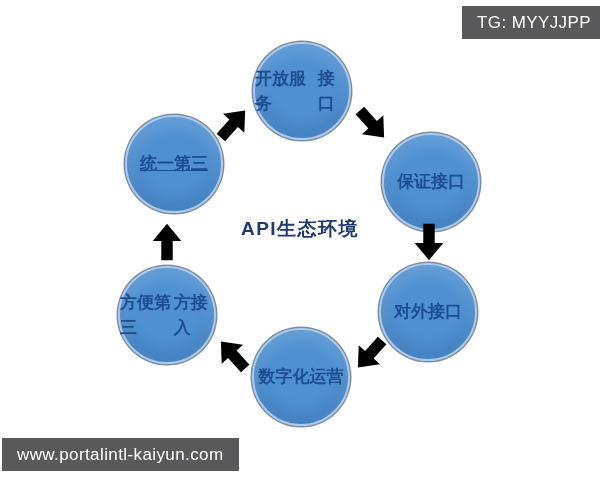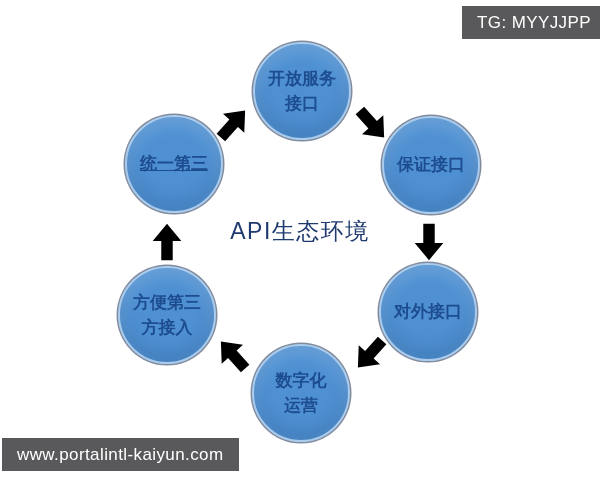--- a/index.html
+++ b/index.html
@@ -37,43 +37,42 @@
     width: 98px;
     height: 98px;
     border-radius: 50%;
     background: var(--node-fill, #4E90D2);
     border: 2px solid var(--node-border, #A9CBEC);
     box-sizing: border-box;
     box-shadow: inset 0 8px 16px rgba(255,255,255,0.16),
                 inset 0 -10px 16px rgba(0,30,70,0.14),
                 0 0 0 1.5px rgba(45,62,92,0.6);
     display: flex;
-    flex-direction: column;
     align-items: center;
     justify-content: center;
     color: var(--node-text, #1D4D8F);
     font-size: 17px;
     font-weight: bold;
     line-height: 1.5;
   }
   .node-top          { left: 253px; top: 42px;  }
-  .node-top-right    { left: 382px; top: 116px; }
+  .node-top-right    { left: 382px; top: 133px; }
   .node-bottom-right { left: 379px; top: 263px; gap: 40px; }
-  .node-bottom       { left: 252px; top: 344px; font-family: Liberation Serif, serif; }
+  .node-bottom       { left: 252px; top: 328px; font-family: Liberation Serif, serif; }
   .node-bottom-left  { left: 118px; top: 266px; }
   .node-top-left     { left: 125px; top: 115px; text-decoration: underline; }
 
   
   .center-title {
     position: absolute;
     left: 300px;
     top: 216px;
     transform: translateX(-50%);
-    font-size: 23px;
-    font-weight: normal;
+    font-size: 19px;
+    font-weight: bold;
     letter-spacing: 1.5px;
     color: var(--title-text, #1F3A6E);
     white-space: nowrap;
   }
 
   
   .arrow {
     position: absolute;
     width: 42px;
     height: 40px;

